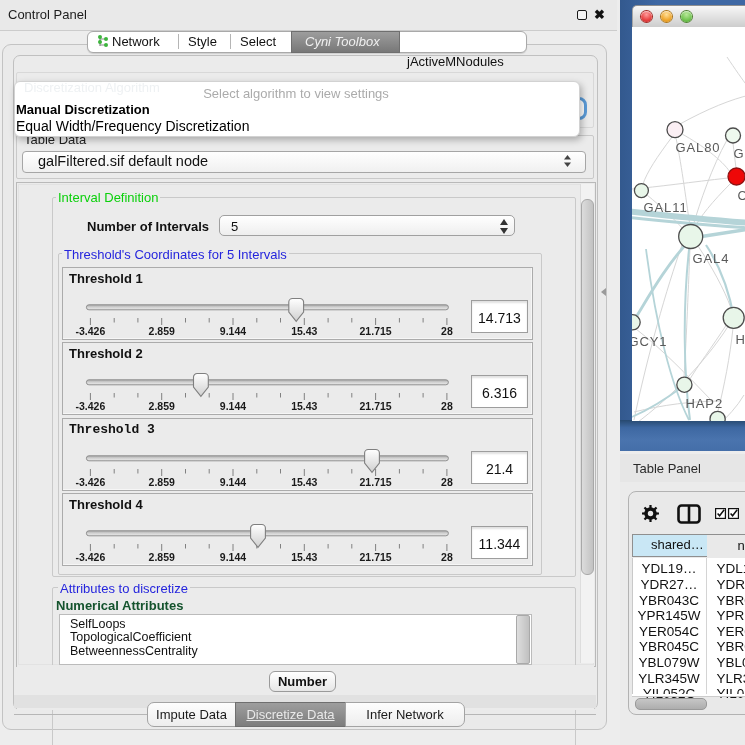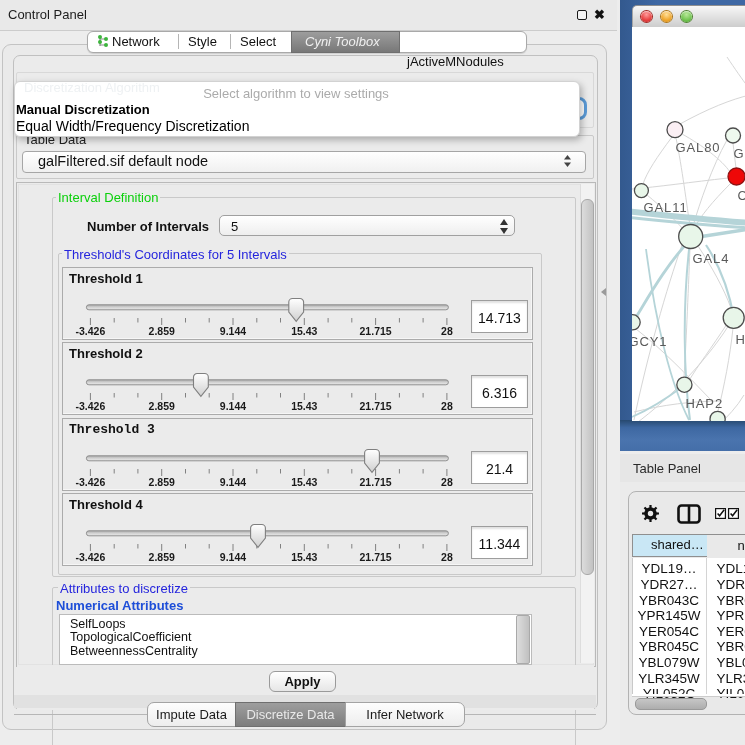--- a/index.html
+++ b/index.html
@@ -208,31 +208,31 @@
     <text x="98.7" y="67.5" text-anchor="middle" font-size="10.5" font-weight="bold" fill="#1a1a1a" font-family="Liberation Sans,sans-serif">2.859</text>
     <text x="170.0" y="67.5" text-anchor="middle" font-size="10.5" font-weight="bold" fill="#1a1a1a" font-family="Liberation Sans,sans-serif">9.144</text>
     <text x="241.3" y="67.5" text-anchor="middle" font-size="10.5" font-weight="bold" fill="#1a1a1a" font-family="Liberation Sans,sans-serif">15.43</text>
     <text x="312.6" y="67.5" text-anchor="middle" font-size="10.5" font-weight="bold" fill="#1a1a1a" font-family="Liberation Sans,sans-serif">21.715</text>
     <text x="383.9" y="67.5" text-anchor="middle" font-size="10.5" font-weight="bold" fill="#1a1a1a" font-family="Liberation Sans,sans-serif">28</text>
 <path d="M 187.6 35.1 a 3.6 3.6 0 0 1 3.6 -3.6 l 7.6 0 a 3.6 3.6 0 0 1 3.6 3.6 l 0 9.9 l -7.4 9.4 l -7.4 -9.4 z" fill="url(#th493)" stroke="#7f7f7f" stroke-width="1.1"></path>
 </svg>
 <div class="ab" style="left:471px;top:526px;width:55px;height:31px;background:#fff;border:1px solid #9d9d9d;box-shadow:inset 0 2px 2px rgba(0,0,0,0.12);line-height:35px;text-align:center;font-size:14px;color:#111;">11.344</div>
 <div class="ab" style="left:52px;top:587px;width:522px;height:200px;border:1px solid #c9c9c9;border-radius:2px;"></div>
 <div class="ab" style="left:58px;top:581px;background:#ebebeb;padding:0 2px;font-size:13px;color:#2525dd;">Attributes to discretize</div>
-<div class="ab" style="left:56px;top:598px;font-size:13px;font-weight:700;color:#1d4ed8;">Numerical Attributes</div>
+<div class="ab" style="left:56px;top:598px;font-size:13px;font-weight:700;color:#14532d;">Numerical Attributes</div>
 <div class="ab" style="left:59px;top:614px;width:471px;height:49px;background:#ffffff;border:1px solid #bbbbbb;overflow:hidden;">
     <div style="padding:3px 0 0 10px;font-size:12.5px;color:#111;line-height:13.4px;">SelfLoops<br>TopologicalCoefficient<br>BetweennessCentrality<br></div>
   </div>
 <div class="ab" style="left:516px;top:615px;width:12px;height:47px;background:linear-gradient(90deg,#dedede,#c0c0c0);border:1px solid #a9a9a9;border-radius:2px;"></div>
 <div class="ab" style="left:17px;top:665px;width:577px;height:45px;background:#ebebeb;"></div>
 <div class="ab" style="left:14px;top:695px;width:582px;height:13px;background:#e1e1e1;"></div>
 <div class="ab" style="left:14px;top:713.5px;width:582px;height:1px;background:#b6b6b6;"></div>
-<div class="ab" style="left:269px;top:671px;width:65px;height:19px;background:linear-gradient(#ffffff,#e6e6e6);border:1px solid #9a9a9a;border-radius:6px;text-align:center;line-height:19px;font-size:13px;font-weight:700;color:#111;">Apply</div>
+<div class="ab" style="left:269px;top:671px;width:65px;height:19px;background:linear-gradient(#ffffff,#e6e6e6);border:1px solid #9a9a9a;border-radius:6px;text-align:center;line-height:19px;font-size:13px;font-weight:700;color:#111;">Number</div>
 <div class="ab" style="left:147px;top:702px;width:87px;height:23px;background:linear-gradient(#fdfdfd,#ededed);border:1px solid #a3a3a3;border-radius:7px 0 0 7px;text-align:center;line-height:23px;font-size:13px;color:#1a1a1a;">Impute Data</div>
-<div class="ab" style="left:235px;top:702px;width:109px;height:23px;background:linear-gradient(#9e9e9e,#7d7d7d);border:1px solid #6f6f6f;text-align:center;line-height:23px;font-size:13px;color:#e9e9e9;">Discretize Data</div>
+<div class="ab" style="left:235px;top:702px;width:109px;height:23px;background:linear-gradient(#9e9e9e,#7d7d7d);border:1px solid #6f6f6f;text-align:center;line-height:23px;font-size:13px;color:#e9e9e9;text-decoration:underline;">Discretize Data</div>
 <div class="ab" style="left:345px;top:702px;width:118px;height:23px;background:linear-gradient(#fdfdfd,#ededed);border:1px solid #a3a3a3;border-radius:0 7px 7px 0;text-align:center;line-height:23px;font-size:13px;color:#1a1a1a;">Infer Network</div>
 <svg class="ab" style="left:600px;top:287px" width="7" height="10" viewBox="0 0 7 10">
     <path d="M6 1 L1 5 L6 9 Z" fill="#9a9a9a"></path>
   </svg>
 <div class="ab" style="left:620px;top:0;width:125px;height:451px;background:linear-gradient(90deg,#33598e,#3e68a4 30%);"></div>
 <div class="ab" style="left:620px;top:420px;width:125px;height:31px;background:linear-gradient(#27496f,#3e68a2 25%,#4a74ae 65%,#446ea8);"></div>
 <div class="ab" style="left:632px;top:5px;width:113px;height:22px;background:linear-gradient(#f7f7f7,#cbcbcb);border-top:1px solid #8f8f8f;border-bottom:1px solid #9a9a9a;border-left:1px solid #a5a5a5;border-radius:5px 0 0 0;"></div>
 <div class="ab" style="left:641px;top:11px;width:11px;height:11px;border-radius:50%;background:radial-gradient(circle at 50% 32%,#ff9c9c,#e84444 58%,#c02020);box-shadow:0 0 0 1px #9c2723, 0 1px 1px rgba(255,255,255,.75), inset 0 1px 1px rgba(255,255,255,.55);"></div>
 <div class="ab" style="left:661px;top:11px;width:11px;height:11px;border-radius:50%;background:radial-gradient(circle at 50% 32%,#ffe09a,#f0a830 58%,#cf8614);box-shadow:0 0 0 1px #a8731a, 0 1px 1px rgba(255,255,255,.75), inset 0 1px 1px rgba(255,255,255,.55);"></div>
 <div class="ab" style="left:681px;top:11px;width:11px;height:11px;border-radius:50%;background:radial-gradient(circle at 50% 32%,#b8e89a,#74c653 58%,#4a9c2d);box-shadow:0 0 0 1px #4e7e31, 0 1px 1px rgba(255,255,255,.75), inset 0 1px 1px rgba(255,255,255,.55);"></div>

